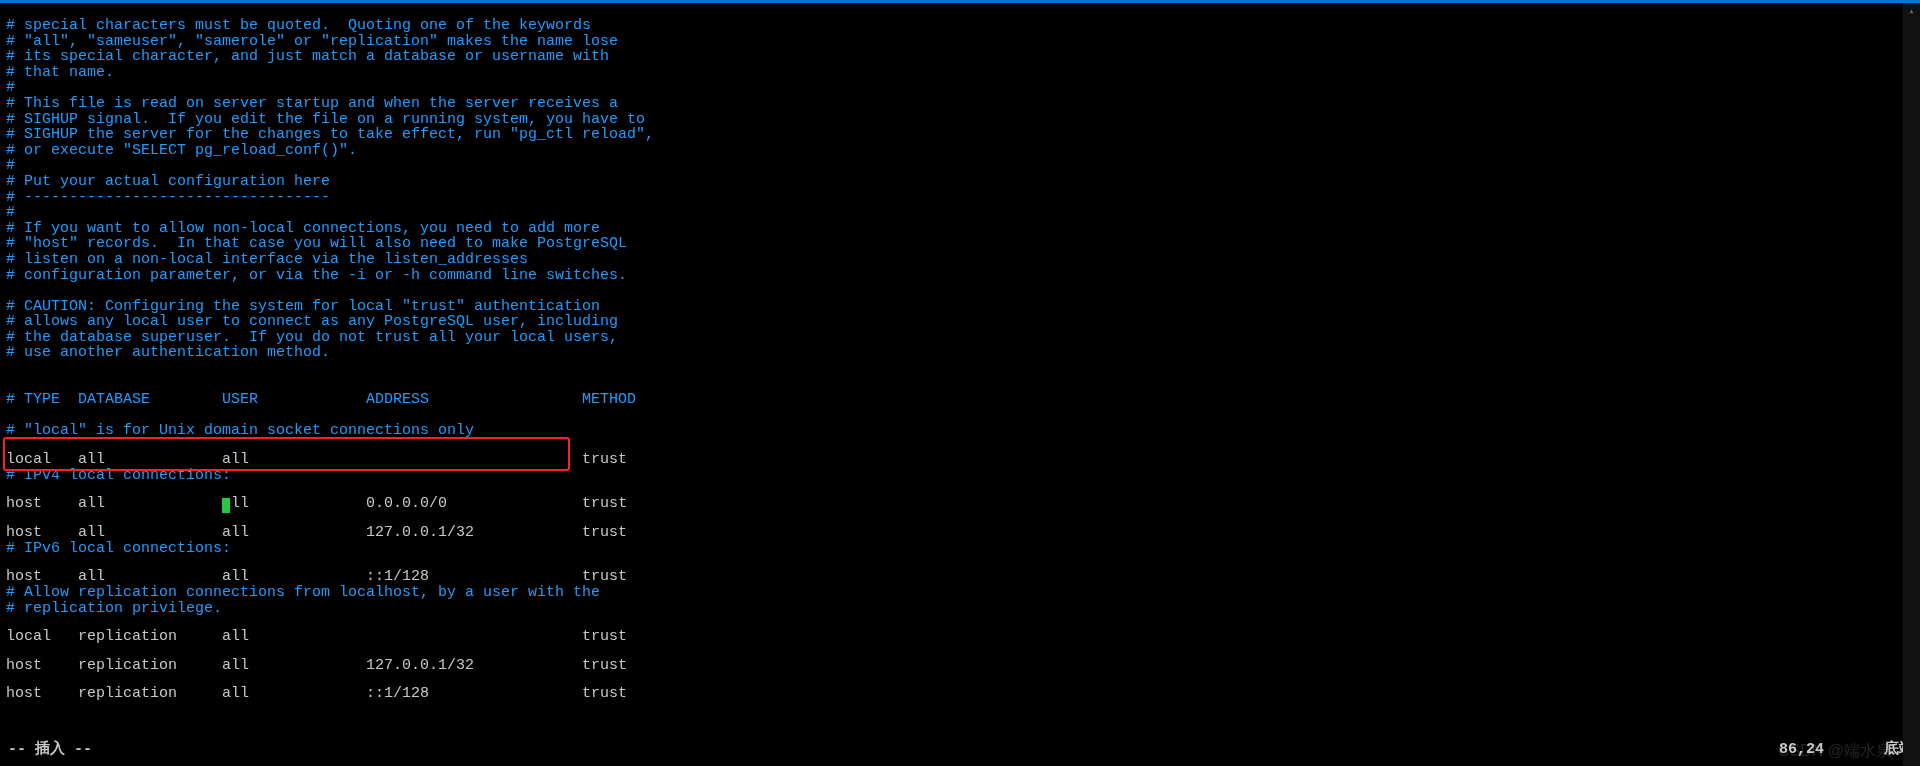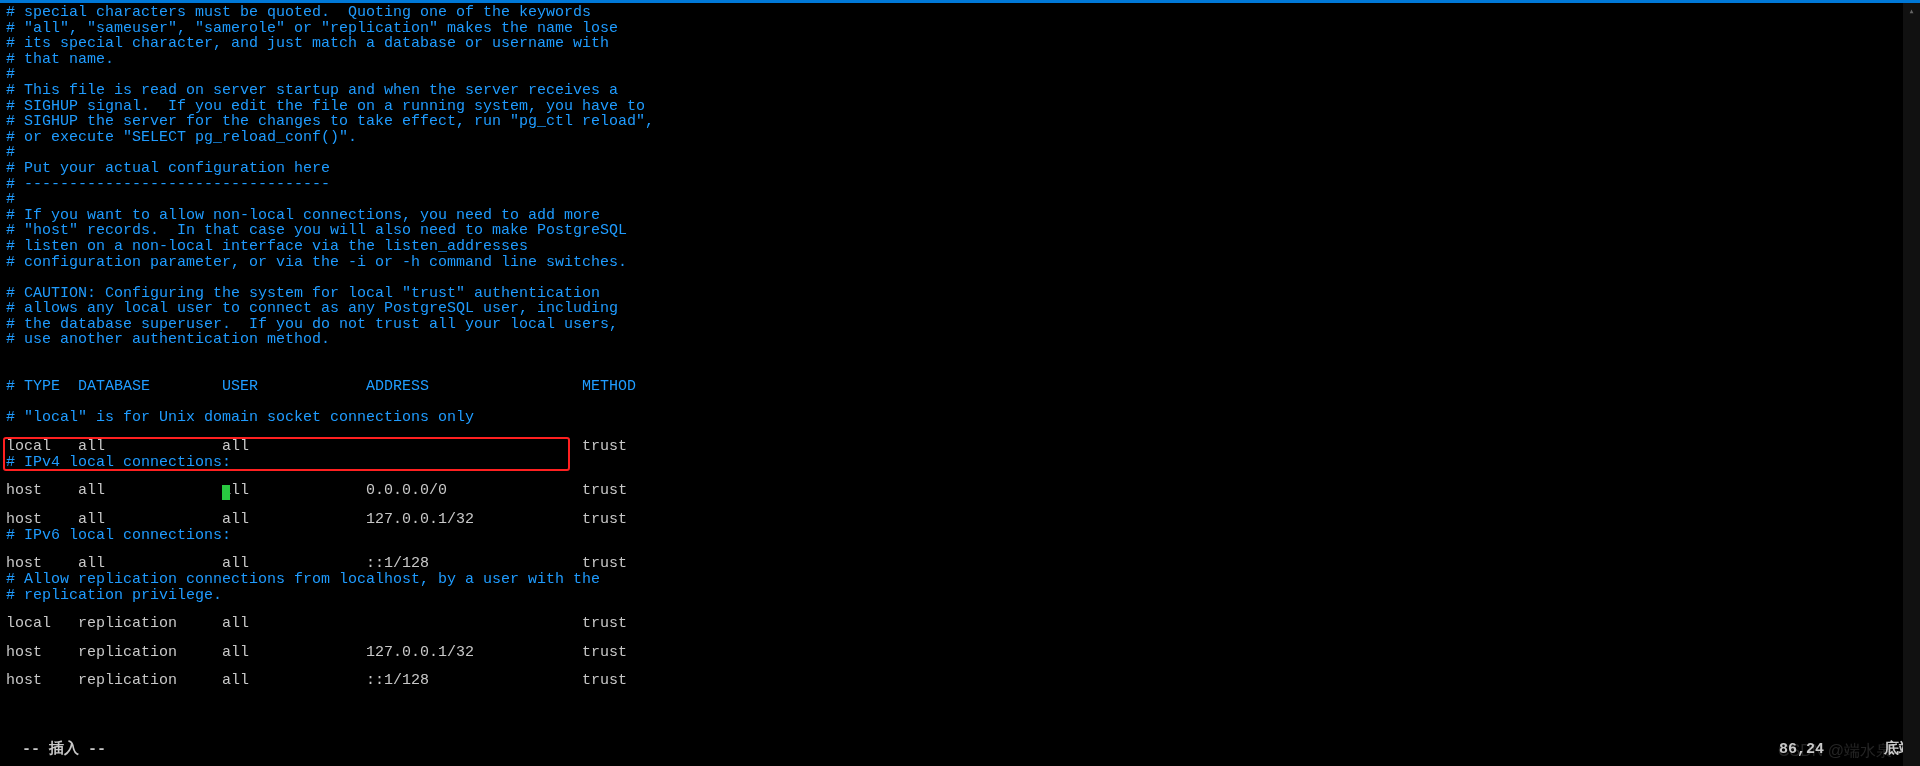--- a/index.html
+++ b/index.html
@@ -12,21 +12,21 @@
     line-height: 1.04;
     overflow: hidden;
     position: relative;
   }
   .title-bar {
     height: 3px;
     background: #0078d7;
     width: 100%;
   }
   .terminal {
-    padding: 2px 6px 0 6px;
+    padding: 15px 6px 0 6px;
     white-space: pre;
     color: #1f9cff;
     letter-spacing: 0;
   }
   .comment { color: #1f9cff; }
   .plain { color: #c8c8c8; margin-top: 13px; }
   .highlight-box {
     position: absolute;
     border: 2px solid #ff2020;
     border-radius: 3px;
@@ -39,21 +39,21 @@
     height: 15px;
     background: #28c840;
     vertical-align: text-bottom;
     margin-right: -8px;
     position: relative;
     top: 1px;
   }
   .status-bar {
     position: absolute;
     bottom: 8px;
-    left: 22px;
+    left: 8px;
     right: 6px;
     color: #c8c8c8;
     font-weight: bold;
     display: flex;
     justify-content: space-between;
     white-space: pre;
   }
   .status-right {
     display: flex;
     gap: 60px;

